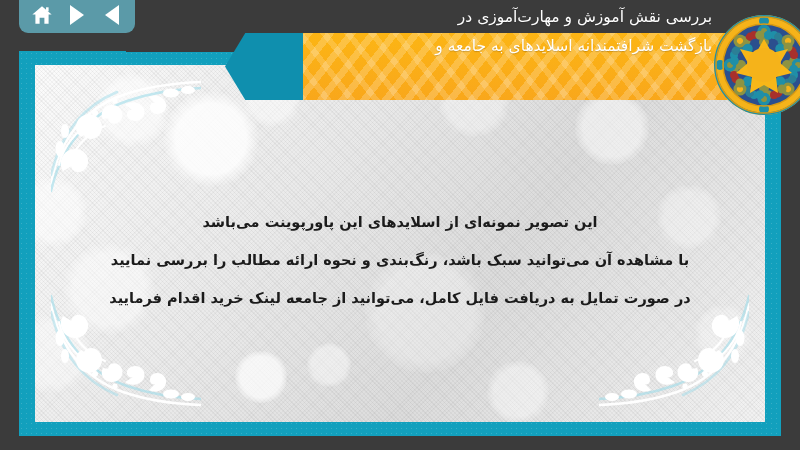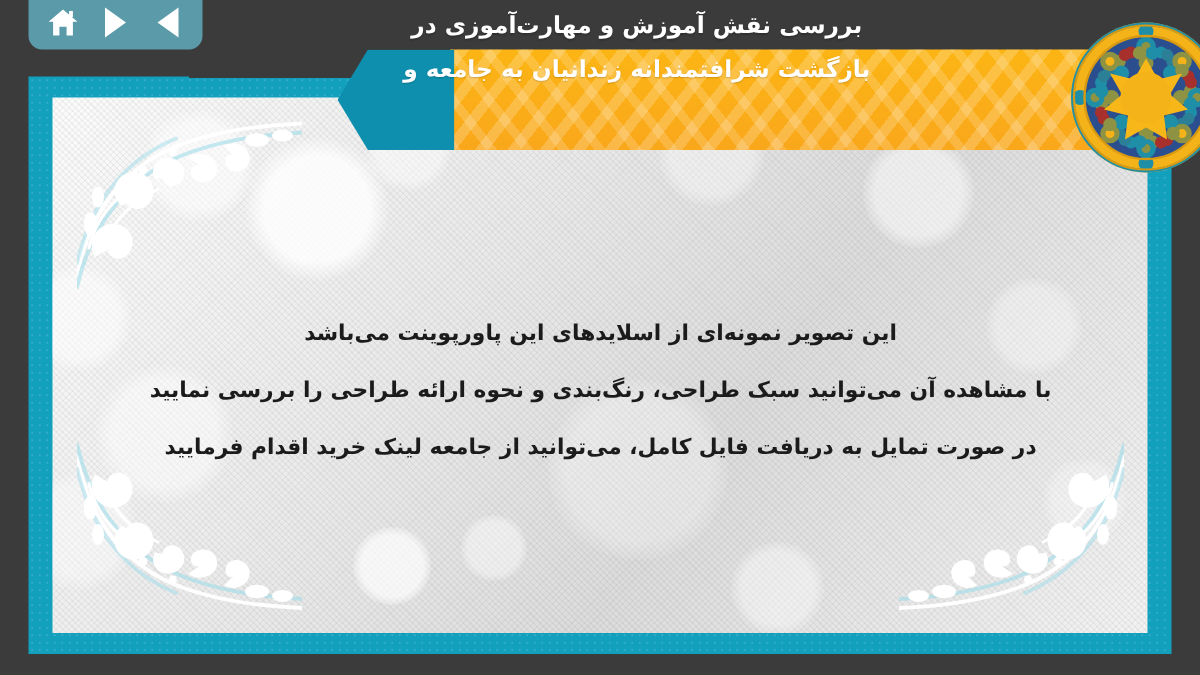--- a/index.html
+++ b/index.html
@@ -91,25 +91,25 @@
     width:110px; height:28px;
     background:#3b3b3b;
     z-index:17;
   }
 
   
   .slide-title {
     position:absolute;
     right:88px; top:3px;
     width:575px;
-    text-align:center;
+    text-align:right;
     direction:rtl;
     font-size:15.5px;
     line-height:29px;
-    font-weight:700;
+    font-weight:400;
     color:#ffffff;
     letter-spacing:0px;
     z-index:30;
     text-shadow:0 1px 1px rgba(0,0,0,0.18);
     pointer-events:none;
   }
 
   
   .medallion {
     position:absolute;
@@ -268,35 +268,35 @@
           <circle cx="64" cy="22" r="2.6"></circle>
         </g>
         <g fill="none" stroke="#ffffff" stroke-width="2" stroke-linecap="round">
           <path d="M20 80 c6-14 18-26 34-33"></path>
           <path d="M8 86 c4-18 16-34 34-43"></path>
         </g>
       </svg>
 
       <div class="body-text">
         <div class="body-line">این تصویر نمونه‌ای از اسلایدهای این پاورپوینت می‌باشد</div>
-        <div class="body-line">با مشاهده آن می‌توانید سبک طراحی، رنگ‌بندی و نحوه ارائه طراحی را بررسی نمایید</div>
+        <div class="body-line">با مشاهده آن می‌توانید سبک باشد، رنگ‌بندی و نحوه ارائه مطالب را بررسی نمایید</div>
         <div class="body-line">در صورت تمایل به دریافت فایل کامل، می‌توانید از جامعه لینک خرید اقدام فرمایید</div>
       </div>
 
     </div>
   </div>
 
   <div class="banner-notch"></div>
 
   <div class="title-banner"></div>
   <div class="banner-arrow"></div>
 
   <div class="slide-title">
     <div>بررسی نقش آموزش و مهارت‌آموزی در</div>
-    <div>بازگشت شرافتمندانه زندانیان به جامعه و</div>
+    <div>بازگشت شرافتمندانه اسلایدهای به جامعه و</div>
   </div>
 
   <svg class="medallion" viewBox="0 0 104 104">
     <defs>
       <clipPath id="medclip">
           <circle cx="52" cy="52" r="50"></circle>
         </clipPath>
     </defs>
     <circle cx="52" cy="52" r="50" fill="#f5b31a"></circle>
     <g clip-path="url(#medclip)">

